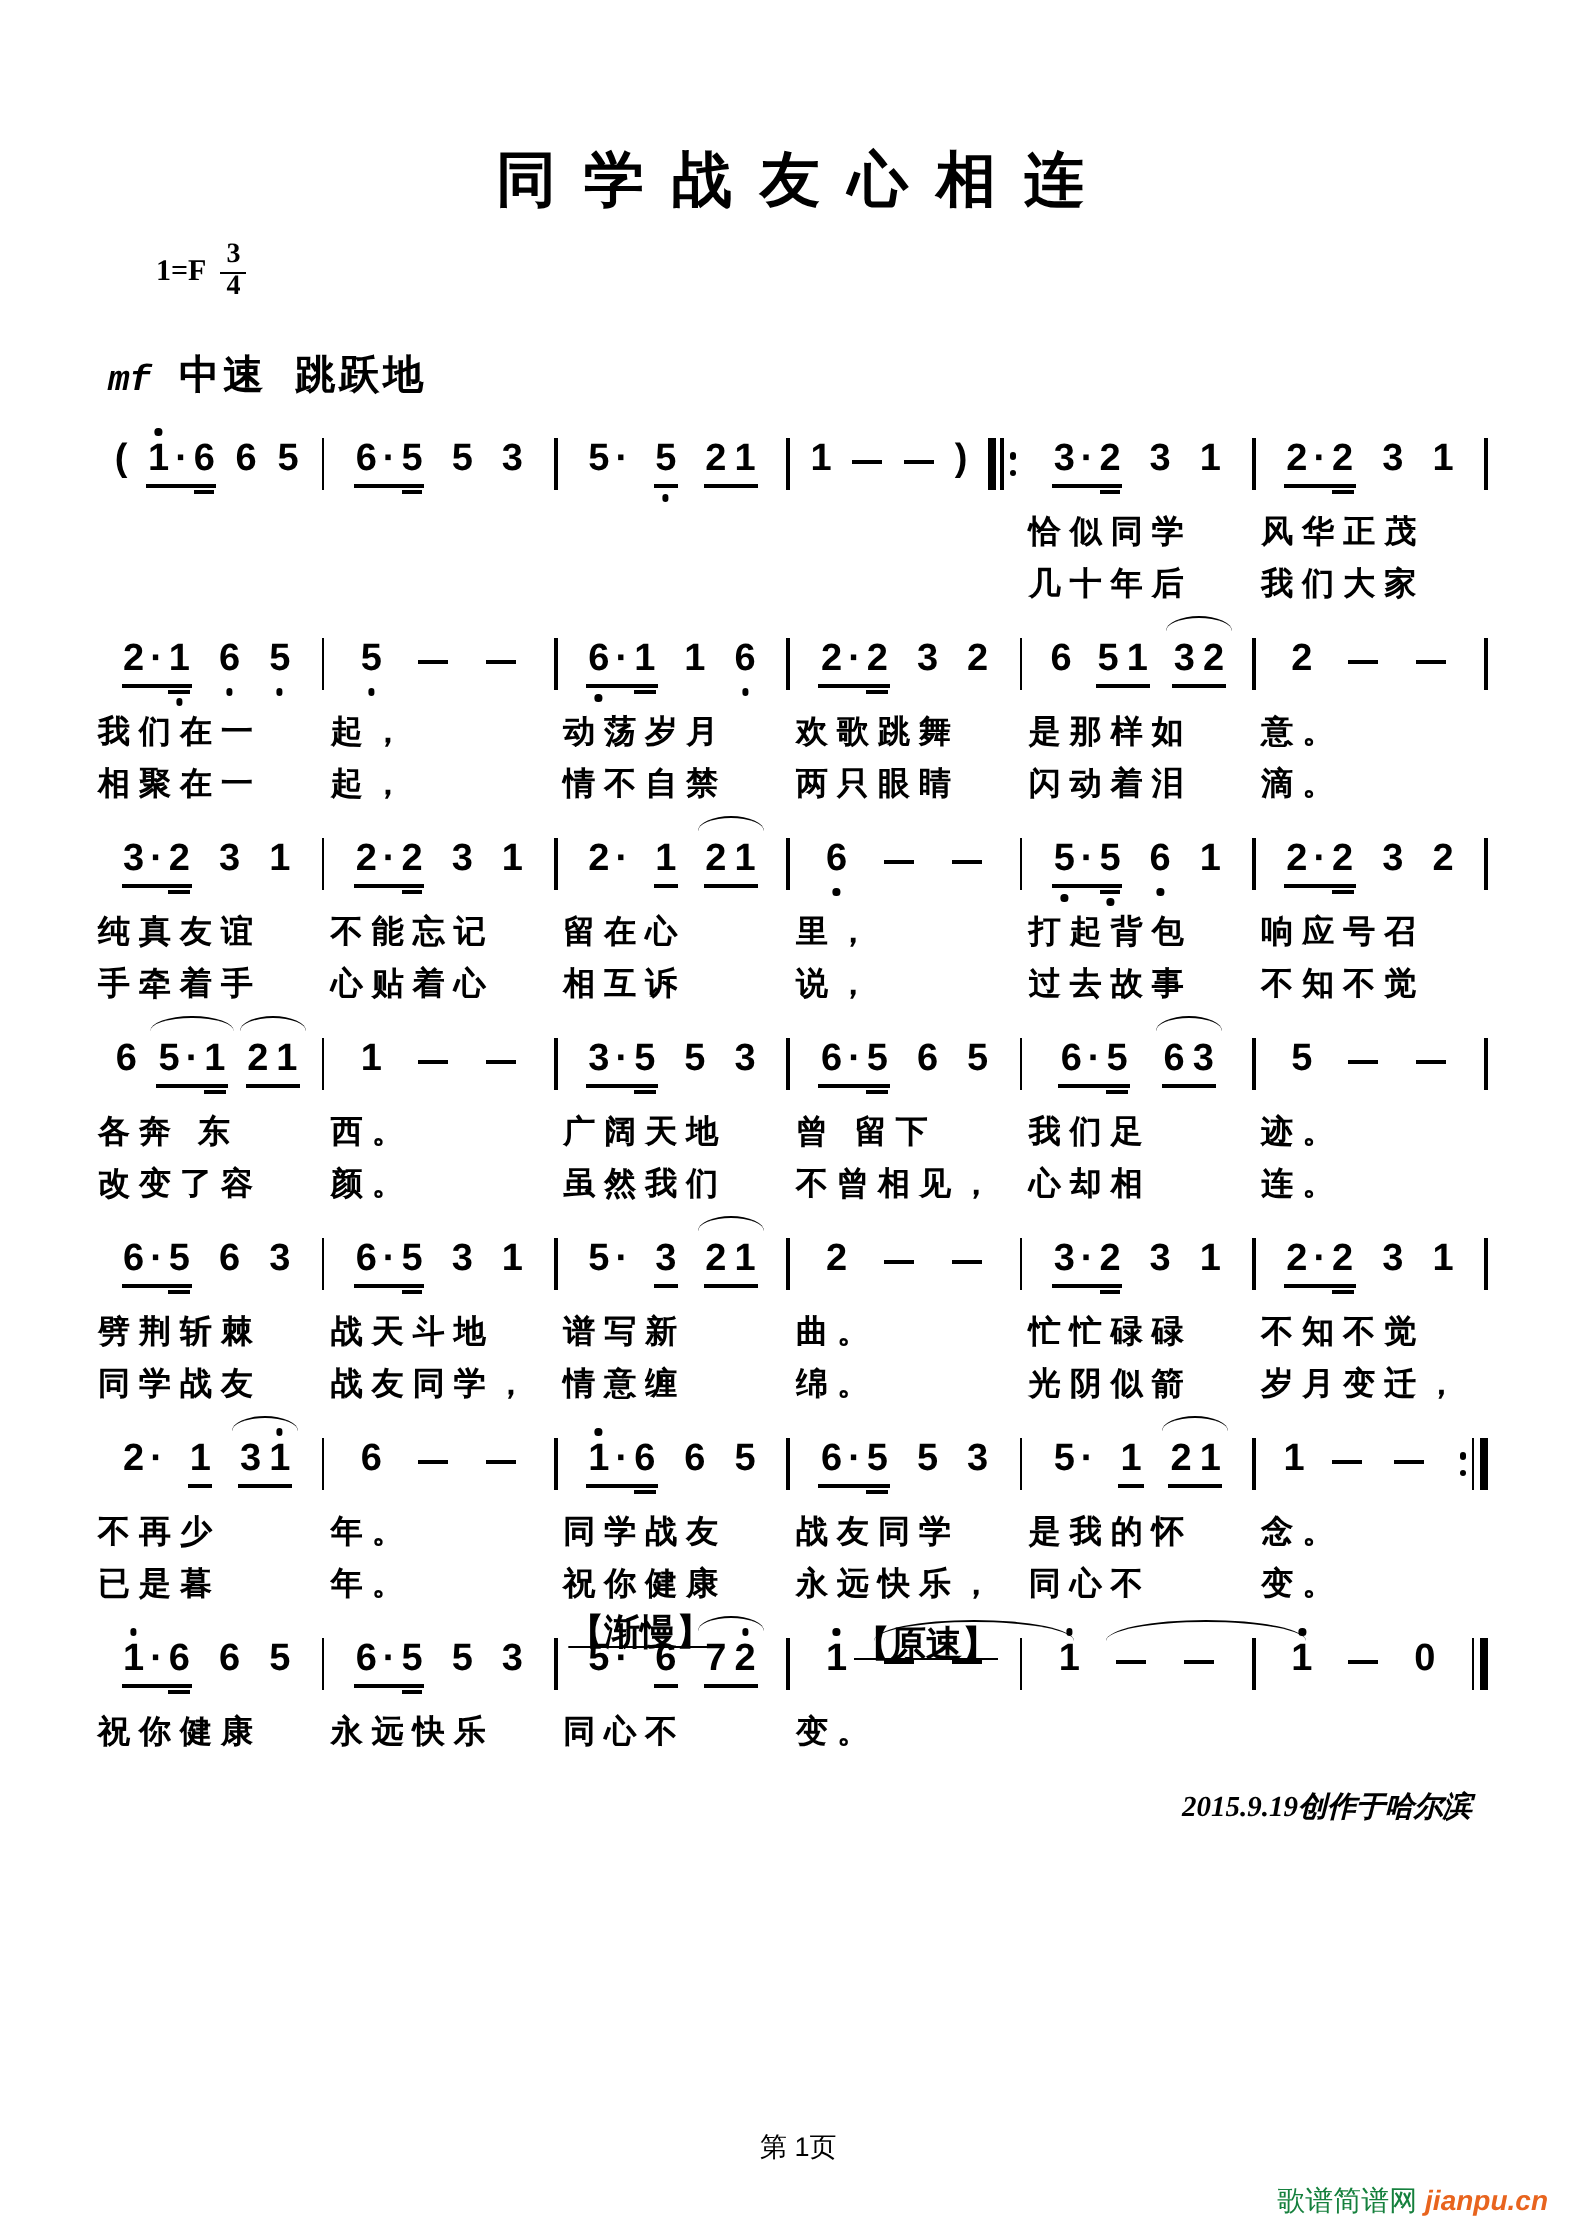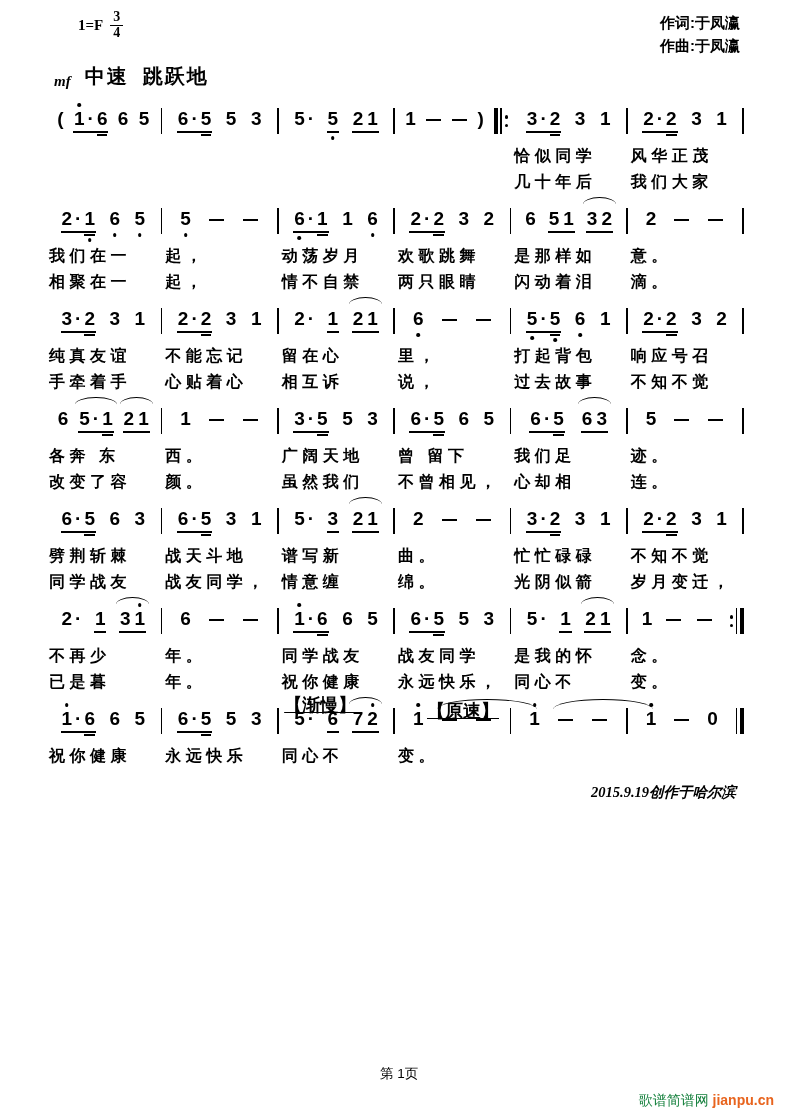--- a/index.html
+++ b/index.html
@@ -11,21 +11,21 @@
          letter-spacing:14px;padding-left:14px;}
   .meta{position:relative;margin:4px 50px 0;height:62px;}
   .keysig{position:absolute;left:28px;top:6px;font-family:"Liberation Serif",serif;
           font-size:15px;font-weight:bold;display:flex;align-items:center;}
   .frac{display:inline-flex;flex-direction:column;align-items:center;font-size:14px;
         line-height:1.05;margin-left:7px;}
   .frac .num{border-bottom:1.3px solid #000;padding:0 3px;}
   .credits{position:absolute;right:0;top:8px;text-align:right;font-size:15px;
            font-weight:bold;line-height:1.5;}
   .temporow{margin:0 50px;padding-left:4px;height:24px;display:flex;align-items:flex-end;gap:14px;}
-  .mf{font-family:Liberation Serif, serif;font-style:italic;font-weight:bold;font-size:15px;}
+  .mf{font-family:Liberation Mono, monospace;font-style:italic;font-weight:bold;font-size:18px;}
   .tempotxt{font-size:20px;font-weight:bold;letter-spacing:2px;text-align:center;}
 
   
   .score{margin:6px 46px 0;}
   .system{display:flex;margin-bottom:1px;}
   .measure{flex:1;min-width:0;}
   .mtop{position:relative;display:flex;height:47px;padding-top:12px;box-sizing:border-box;}
   .gwrap{flex:1;display:flex;justify-content:space-evenly;align-items:flex-start;padding:0 3px;}
   .grp{position:relative;display:inline-flex;align-items:flex-start;line-height:22px;}
   .d{position:relative;display:inline-block;font-size:19px;font-weight:bold;
@@ -64,33 +64,30 @@
   .gencredit{position:absolute;right:26px;}
   .watermark{position:absolute;top:1092px;right:16px;font-size:14px;}
   .wm-site{color:#9a9a9a;}
   .wm-domain{font-weight:bold;}
 </style>
 </head>
 <body>
 
 <div class="page">
 
+  <div class="title">同学战友心相连</div>
 
   <div class="meta">
     <div class="keysig">
       <span>1=F</span>
       <span class="frac">
         <span class="num">3</span>
         <span class="den">4</span>
       </span>
     </div>
-    <div class="credits">
-      <div>作词:于凤瀛</div>
-      <div>作曲:于凤瀛</div>
-    </div>
   </div>
 
   <div class="temporow">
     <span class="mf">mf</span>
     <span class="tempotxt">中速</span>
     <span class="tempotxt">跳跃地</span>
   </div>
 
   <div class="score" id="score">
       <div class="system">
@@ -950,16 +947,16 @@
     </div>
 
   <div class="datenote">2015.9.19创作于哈尔滨</div>
 
   <div class="footrow">
     <span class="pageno">第 1页</span>
   </div>
 
   <div class="watermark">
     <span class="wm-site" style="color: #15803d;">歌谱简谱网</span>
-    <span class="wm-domain" style="color: rgb(232, 100, 30);">jianpu.cn</span>
+    <span class="wm-domain" style="color: rgb(232, 100, 30); font-style: italic;">jianpu.cn</span>
   </div>
 
 </div>
 
 </body></html>

